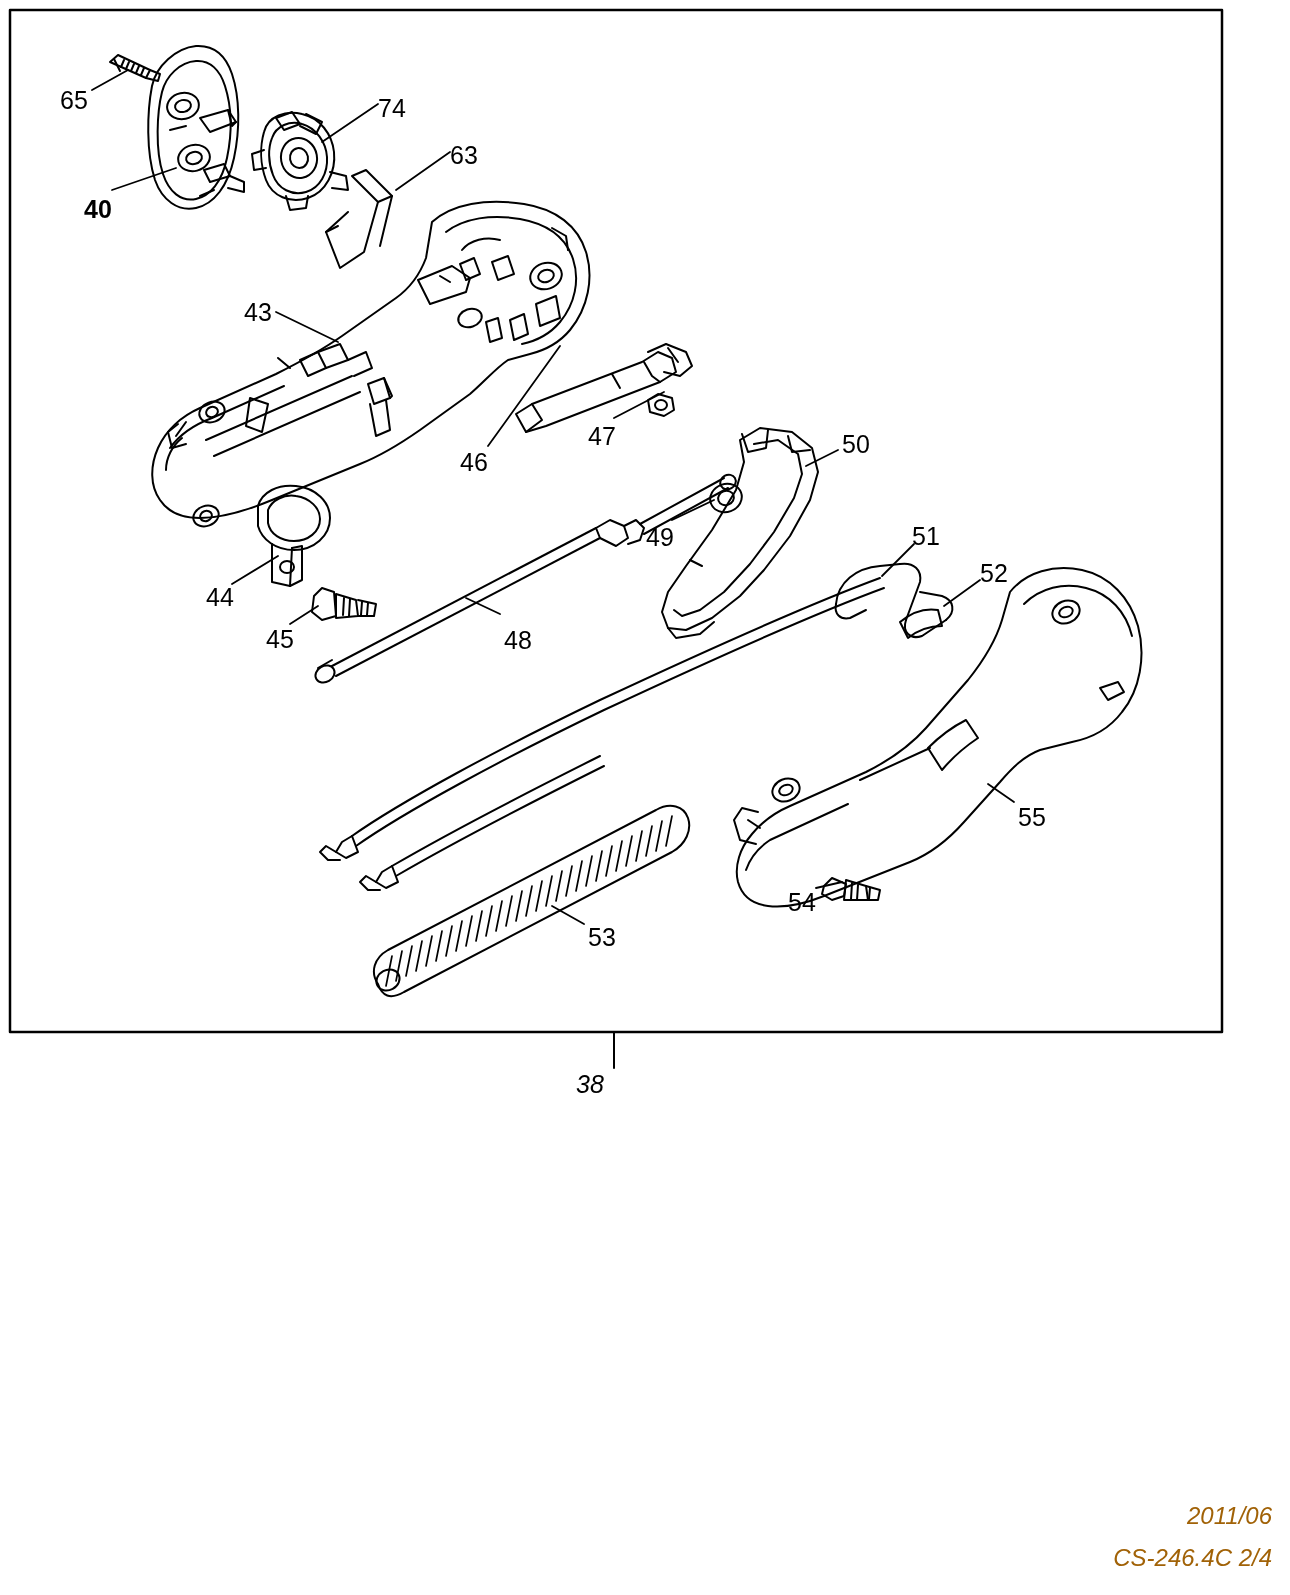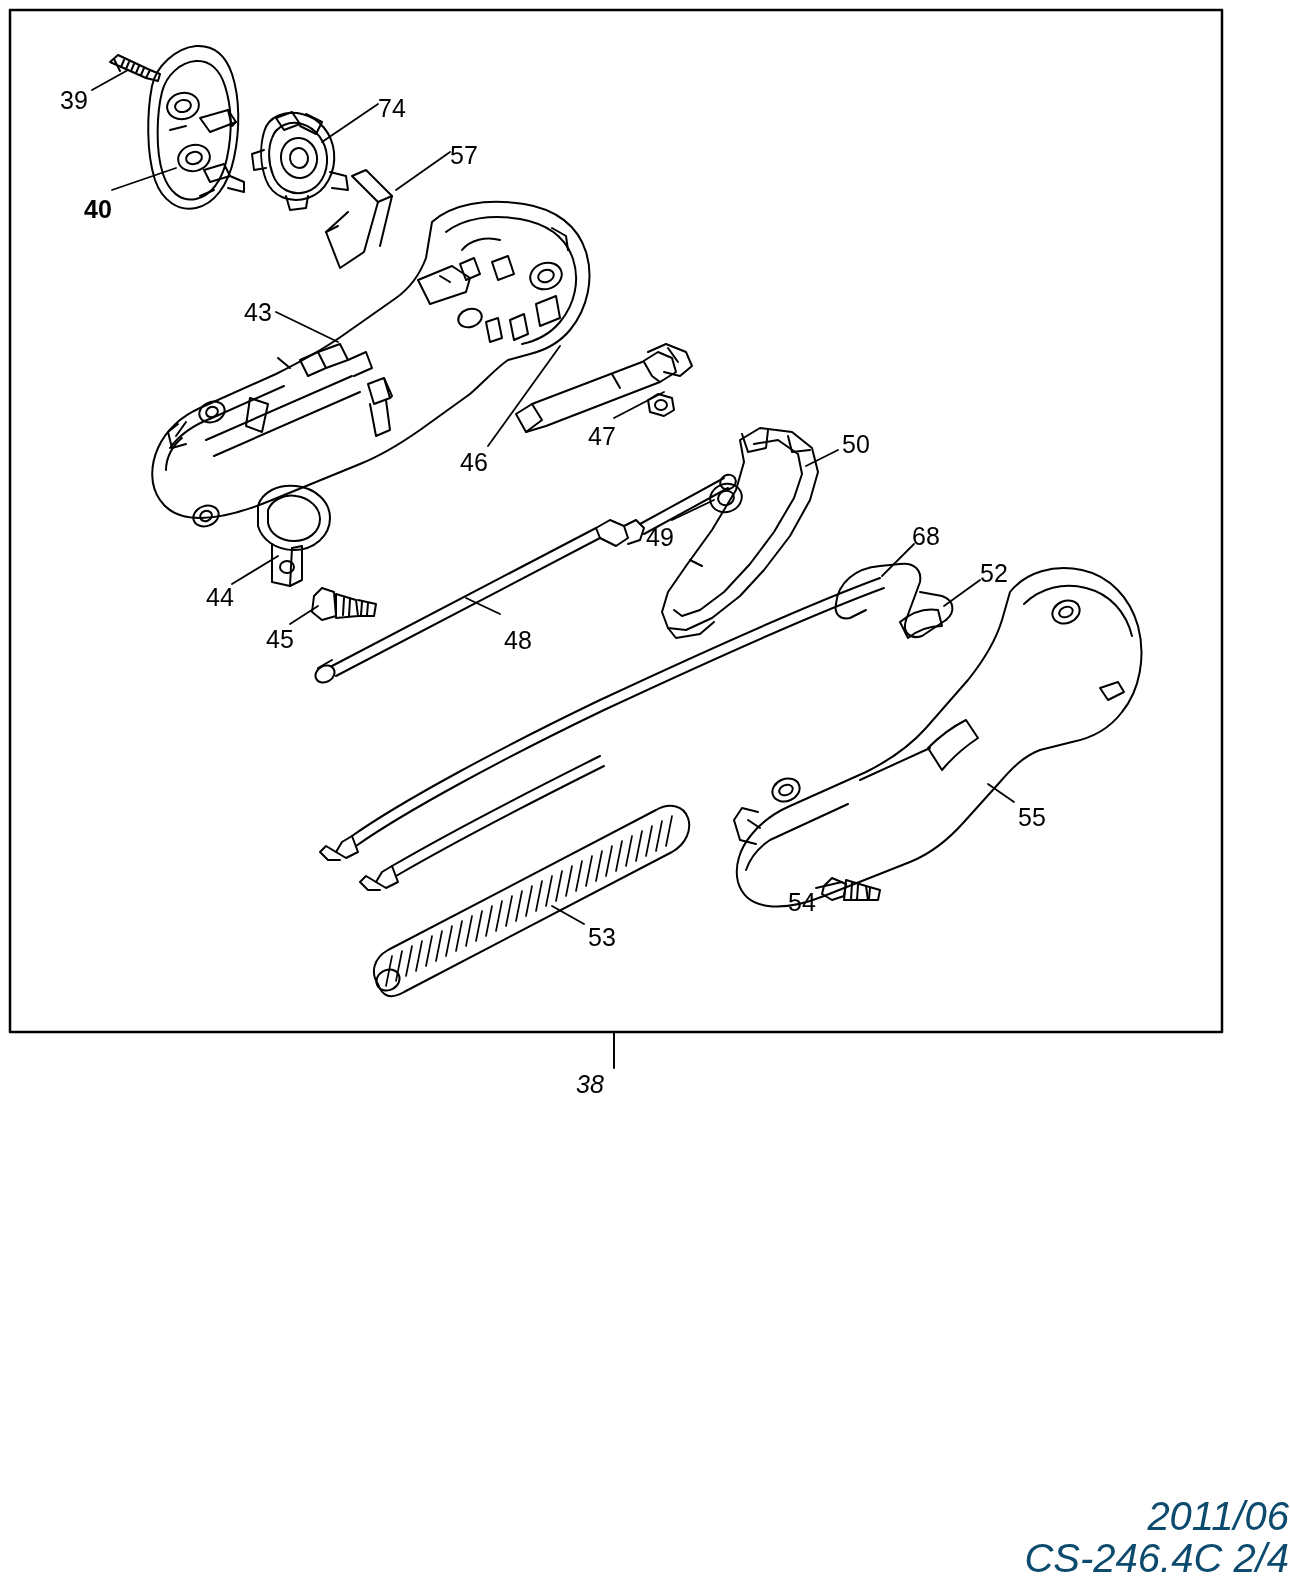--- a/index.html
+++ b/index.html
@@ -30,26 +30,26 @@
   .callout {
     position: absolute;
     font-family: "Liberation Sans", sans-serif;
     font-size: 25px;
     line-height: 25px;
     color: #000000;
     white-space: nowrap;
   }
   .footer-line {
     position: absolute;
-    right: 1px;
+    right: 18px;
     font-family: "Liberation Sans", sans-serif;
     font-style: italic;
-    font-size: 40px;
+    font-size: 24px;
     line-height: 34px;
-    color: #0c4a6e;
+    color: #a16207;
     text-align: right;
     white-space: nowrap;
   }
   #footer-date { bottom: 62px; }
   #footer-code { bottom: 20px; }
 </style>
 </head>
 <body>
 
 <div id="sheet">
@@ -324,33 +324,33 @@
         <line x1="914" y1="544" x2="882" y2="576"></line>
         <line x1="980" y1="580" x2="944" y2="606"></line>
         <line x1="584" y1="924" x2="552" y2="906"></line>
         <line x1="816" y1="888" x2="842" y2="882"></line>
         <line x1="1014" y1="802" x2="988" y2="784"></line>
       </g>
 
     </g>
   </svg>
 
-  <div class="callout" style="left:60px; top:88px;">39</div>
+  <div class="callout" style="left:60px; top:88px;">65</div>
   <div class="callout" style="left:84px; top:197px;font-weight:bold;">40</div>
   <div class="callout" style="left:378px; top:96px;">74</div>
-  <div class="callout" style="left:450px; top:143px;">57</div>
+  <div class="callout" style="left:450px; top:143px;">63</div>
   <div class="callout" style="left:244px; top:300px;">43</div>
   <div class="callout" style="left:206px; top:585px;">44</div>
   <div class="callout" style="left:266px; top:627px;">45</div>
   <div class="callout" style="left:460px; top:450px;">46</div>
   <div class="callout" style="left:588px; top:424px;">47</div>
   <div class="callout" style="left:504px; top:628px;text-align:right;">48</div>
   <div class="callout" style="left:646px; top:525px;">49</div>
   <div class="callout" style="left:842px; top:432px;">50</div>
-  <div class="callout" style="left:912px; top:524px;">68</div>
+  <div class="callout" style="left:912px; top:524px;">51</div>
   <div class="callout" style="left:980px; top:561px;">52</div>
   <div class="callout" style="left:588px; top:925px;">53</div>
   <div class="callout" style="left:788px; top:890px;">54</div>
   <div class="callout" style="left:1018px; top:805px;">55</div>
 
   <div class="callout" style="left:576px; top:1072px;font-style:italic;">38</div>
 
   <div class="footer-line" id="footer-date">2011/06</div>
   <div class="footer-line" id="footer-code">CS-246.4C 2/4</div>
 

